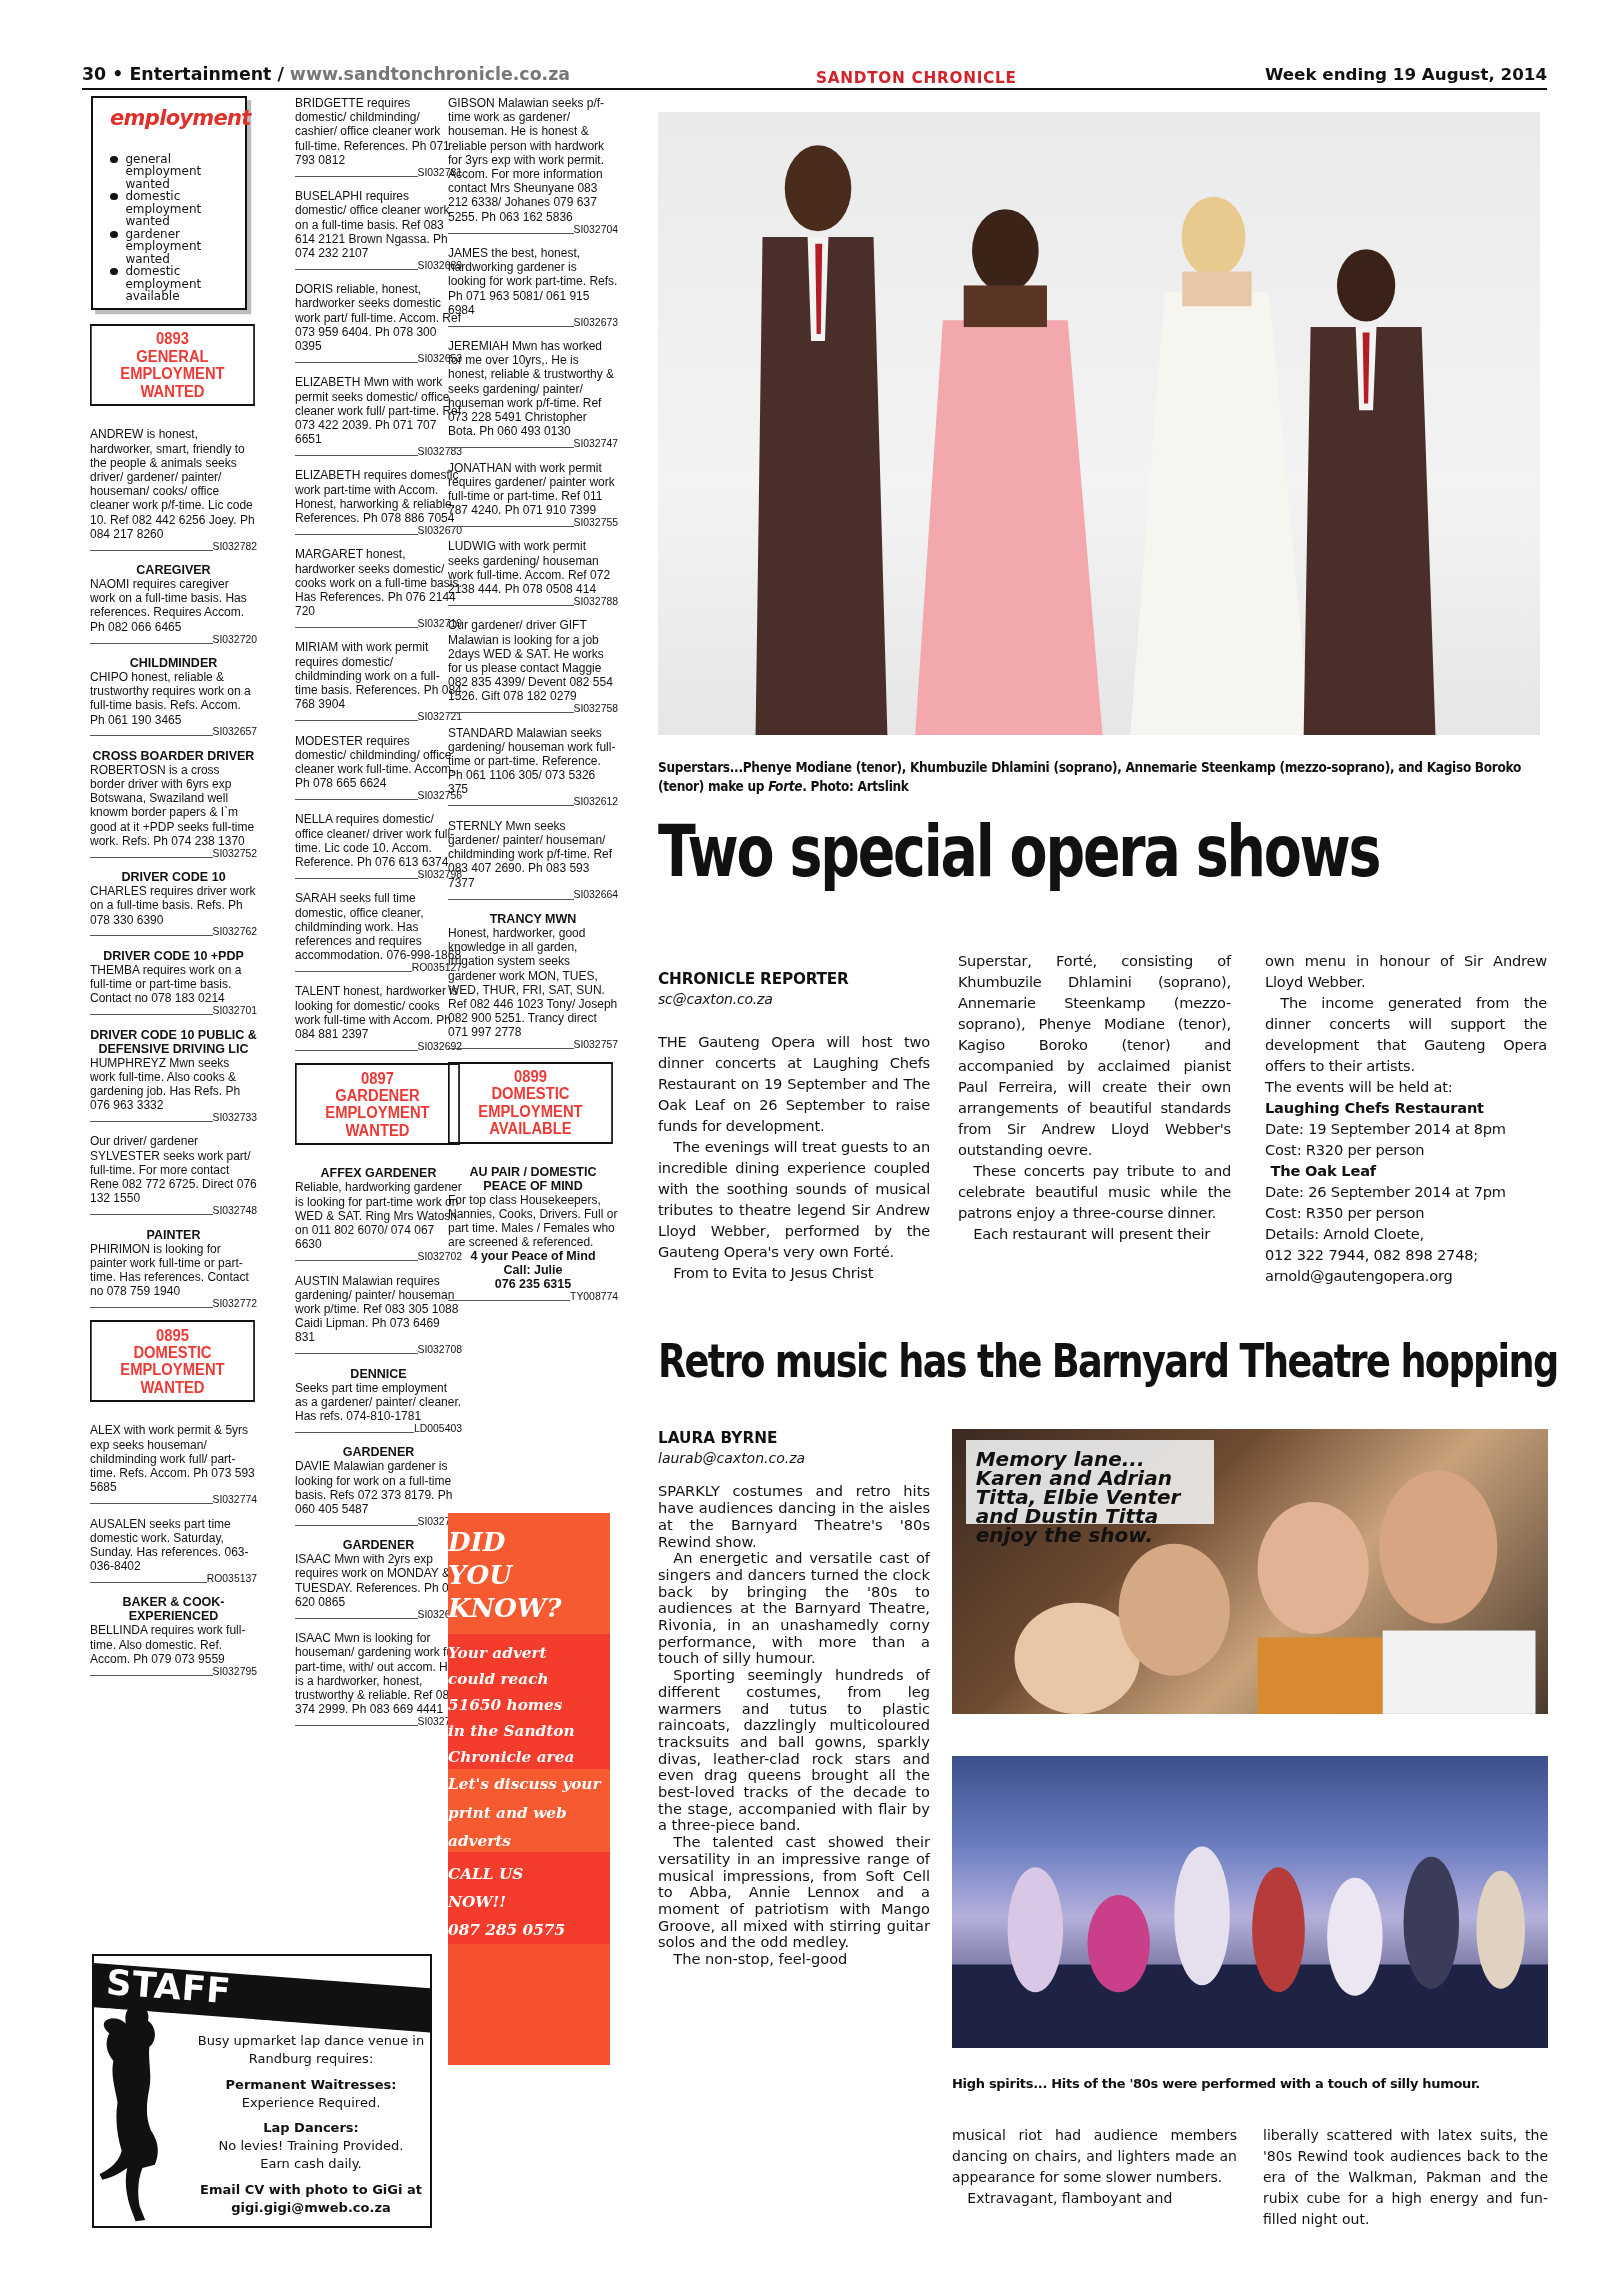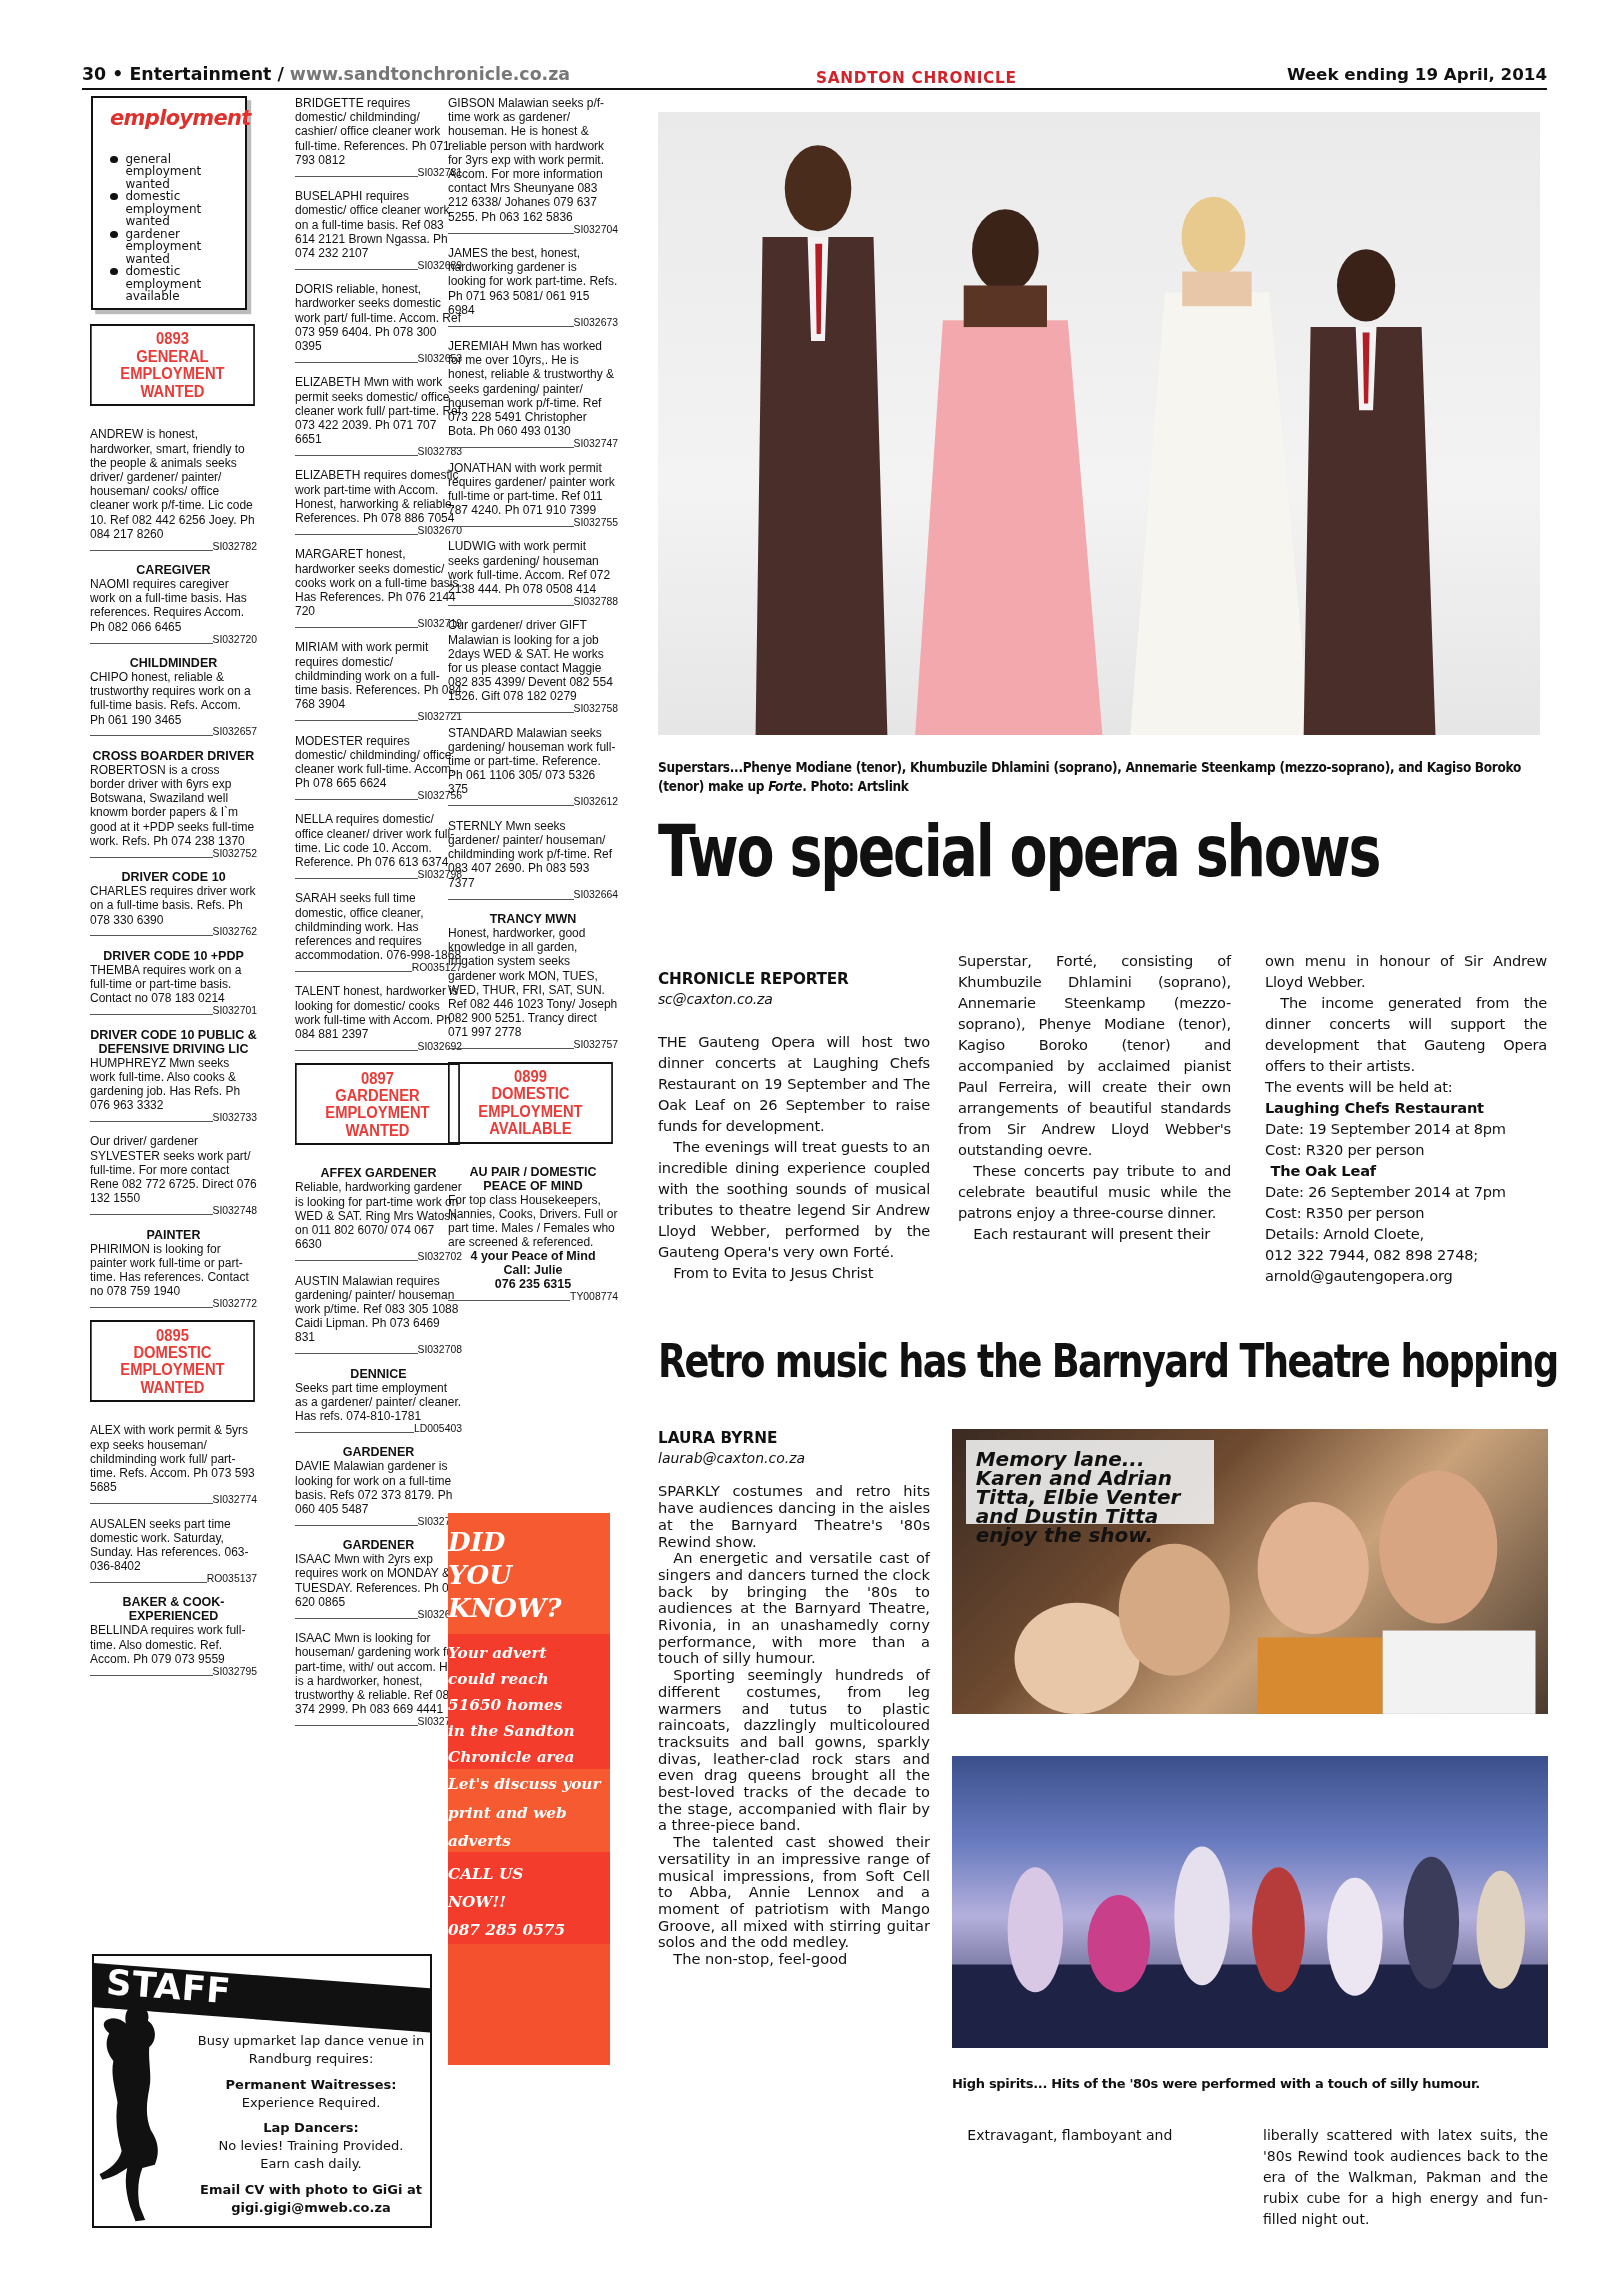--- a/index.html
+++ b/index.html
@@ -72,21 +72,21 @@
   .art2-col3 { position: absolute; left: 1263px; top: 2125px; width: 285px; font-family: "DejaVu Sans", sans-serif; font-size: 14px; line-height: 21px; text-align: justify; }
 </style>
 </head>
 <body>
 
 <div class="masthead">
   <div class="mh-left">
     <span>30 • Entertainment / </span><span class="url">www.sandtonchronicle.co.za</span>
   </div>
   <div class="mh-center">SANDTON CHRONICLE</div>
-  <div class="mh-right">Week ending 19 April, 2014</div>
+  <div class="mh-right">Week ending 19 August, 2014</div>
 </div>
 
 <div class="col col1">
   <div class="emp-box">
     <div class="emp-title">employment</div>
     <ul class="emp-list">
       <li>general employment wanted</li>
       <li>domestic employment wanted</li>
       <li>gardener employment wanted</li>
       <li>domestic employment available</li>
@@ -552,18 +552,19 @@
     <ellipse cx="470" cy="250" rx="38" ry="90" fill="#b63b3b"></ellipse>
     <ellipse cx="580" cy="260" rx="40" ry="85" fill="#ece6f2"></ellipse>
     <ellipse cx="690" cy="240" rx="40" ry="95" fill="#3b3b5a"></ellipse>
     <ellipse cx="790" cy="250" rx="35" ry="85" fill="#e0d2c0"></ellipse>
   </svg>
 </div>
 
 <div class="photo3-caption">High spirits... Hits of the '80s were performed with a touch of silly humour.</div>
 
 <div class="art2-col2">
+  <p>musical riot had audience members dancing on chairs, and lighters made an appearance for some slower numbers.</p>
   <p style="text-indent:15.3px">Extravagant, flamboyant and</p>
 </div>
 <div class="art2-col3">
   <p>liberally scattered with latex suits, the '80s Rewind took audiences back to the era of the Walkman, Pakman and the rubix cube for a high energy and fun-filled night out.</p>
 </div>
 
 
 </body></html>

